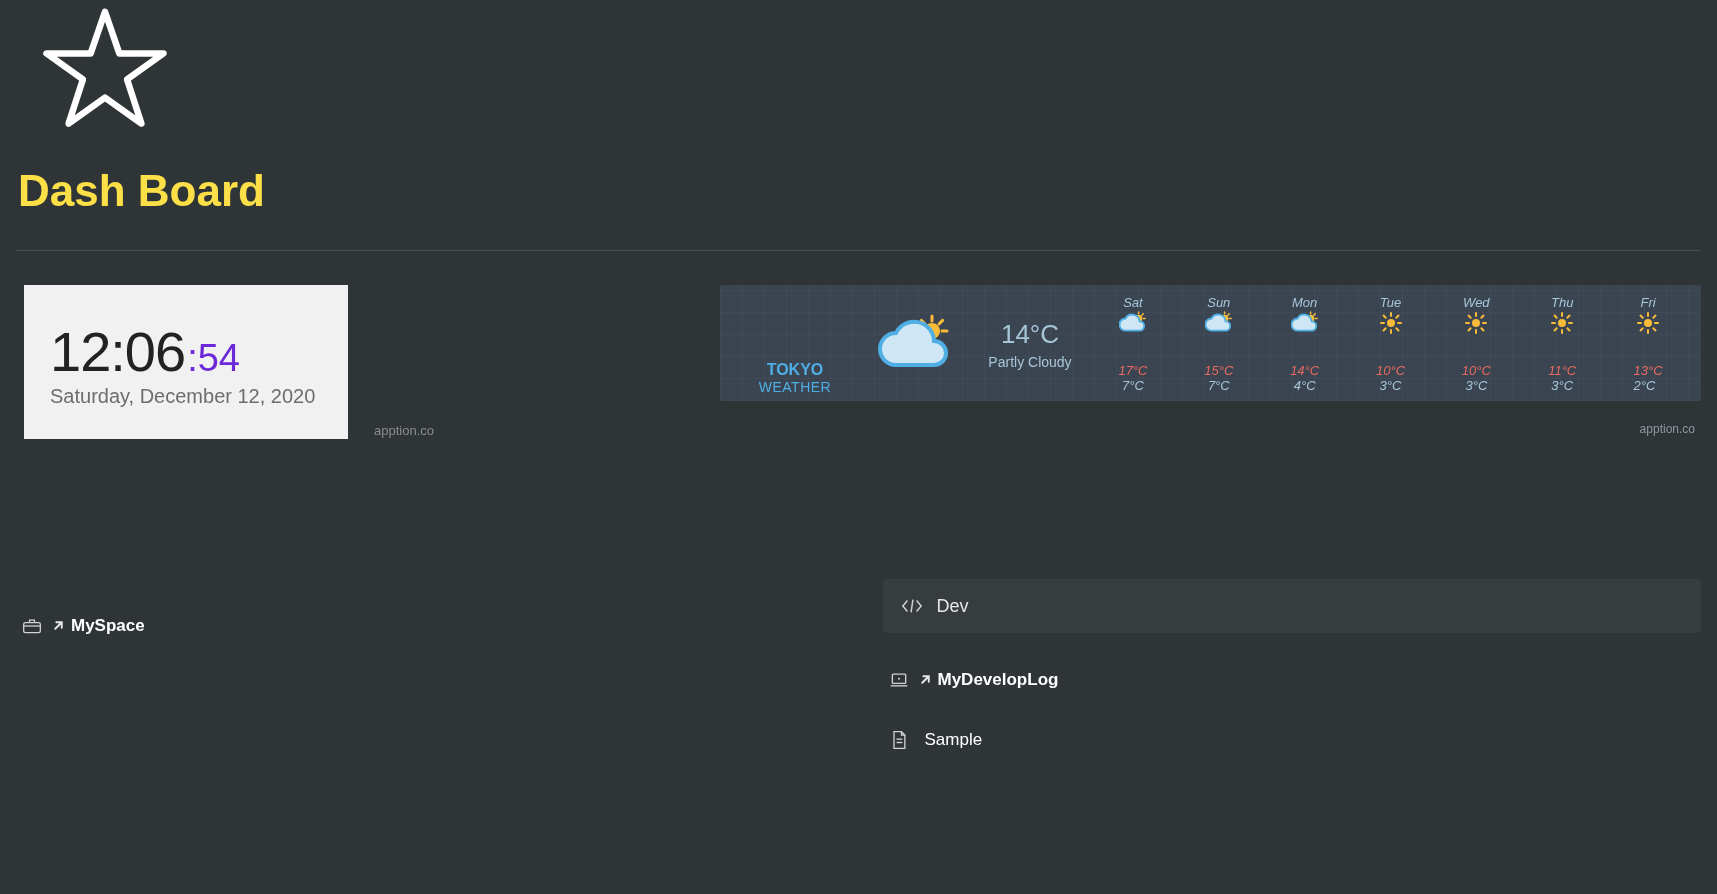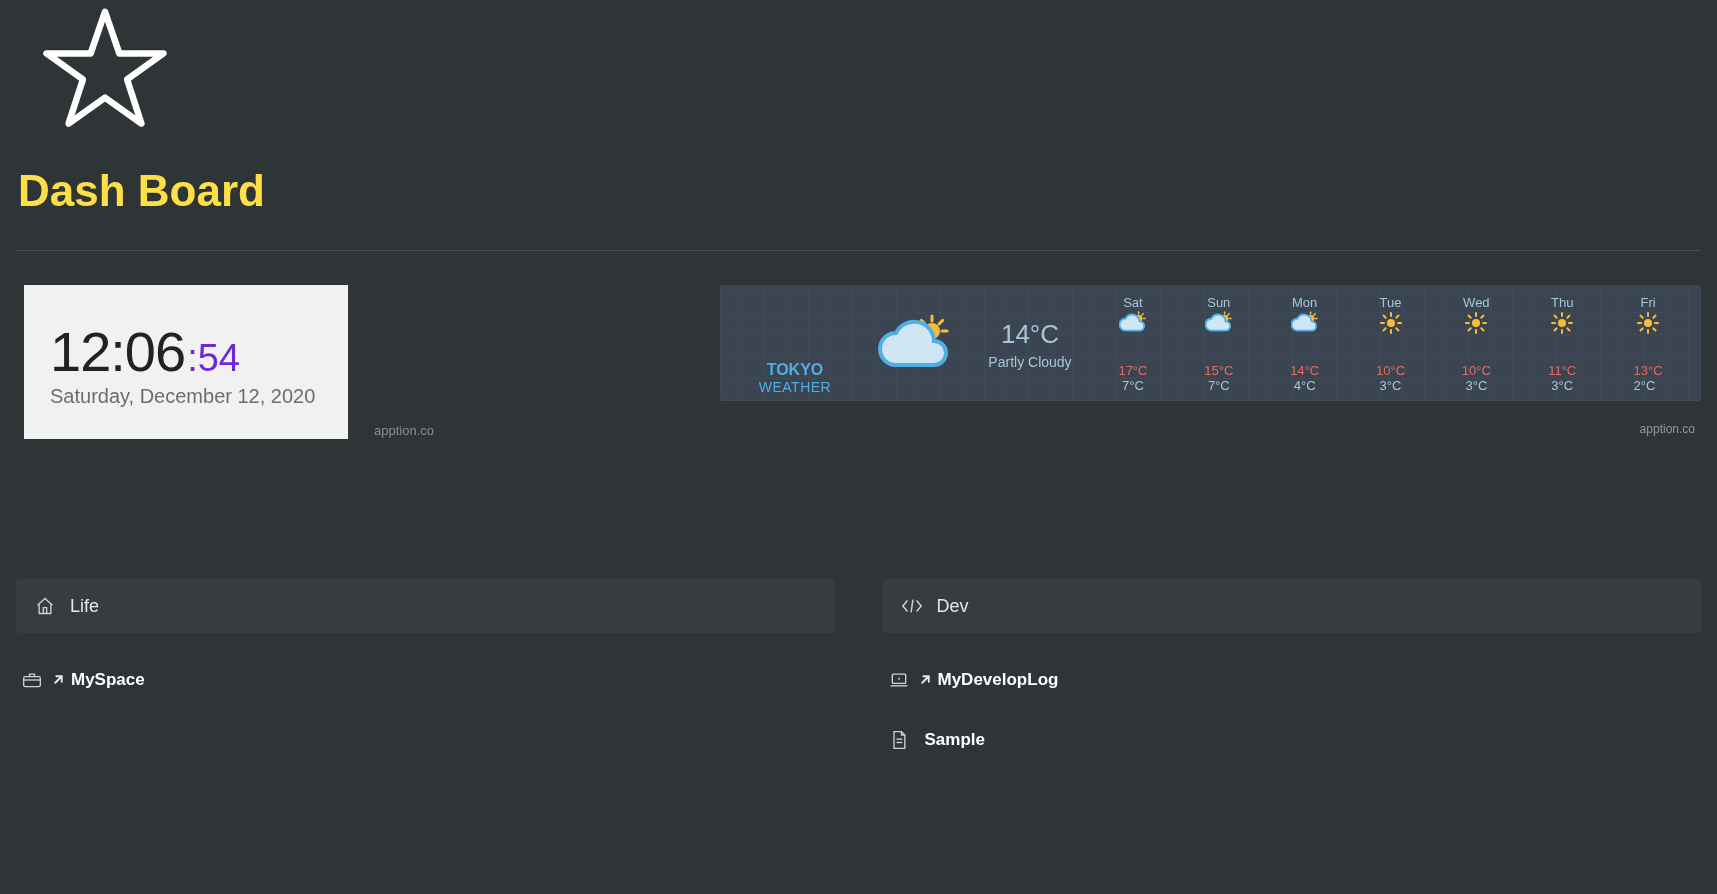--- a/index.html
+++ b/index.html
@@ -65,20 +65,21 @@
   .w-loc .loc2 { color:#4faee3; font-size:14px; letter-spacing:0.5px; }
   .w-now-icon { width:110px; display:flex; align-items:center; justify-content:center; }
   .w-now-temp { width:120px; display:flex; flex-direction:column; align-items:center; justify-content:center; }
   .w-now-temp .t { color:#a7c6d9; font-size:26px; font-weight:500; }
   .w-now-temp .d { color:#a7c6d9; font-size:14px; margin-top:4px; }
   .w-days { flex:1; display:flex; }
   .w-day {
     flex:1; display:flex; flex-direction:column; align-items:center;
     justify-content:space-between; padding:2px 0 2px 0;
     font-size:13px;
+    font-style:italic;
   }
   .w-day .dn { color:#a7c6d9; }
   .w-day .di { height:26px; display:flex; align-items:center; }
   .w-day .hi { color:#e86a5f; font-size:13px;margin-top:28px; }
   .w-day .lo { color:#a7c6d9; font-size:13px; }
   .apption2 {
     position:absolute; right:6px; bottom:3px;
     font-size:12px; color:#8f98a0;
   }
 
@@ -98,21 +99,21 @@
   .col-items { padding: 30px 0 0 6px; }
   .col-item {
     display:flex; align-items:center; height:34px;
     margin-bottom: 26px; cursor:pointer;
   }
   .col-item .ii { width:20px; display:flex; justify-content:center; }
   .col-item .arrow {
     margin-left:10px; font-size:15px; font-weight:700; color:#e6e6e6;
   }
   .col-item .il { margin-left:6px; font-size:17px; font-weight:700; color:#fff; }
-  .col-item.noarrow .il { margin-left:16px; font-weight:700; }
+  .col-item.noarrow .il { margin-left:16px; font-weight:400; }
 
   .icon-stroke { stroke:#cfd1d2; fill:none; stroke-width:1.6; }
 </style>
 </head>
 <body>
 
 <div class="page">
 
   <div class="logo-wrap">
     <svg width="130" height="130" viewBox="0 0 100 100">
@@ -306,30 +307,20 @@
             </div>
           </div>
         <div class="apption2">apption.co</div>
       </div>
     </div>
   </div>
 
   <div class="cols-row">
 
     <div class="col">
-      <div class="col-head">
-        <span class="hi">
-          <svg width="20" height="20" viewBox="0 0 24 24" class="icon-stroke">
-            <path d="M3 11 L12 3 L21 11"></path>
-              <path d="M5 10 V21 H19 V10"></path>
-              <path d="M10 21 V14 H14 V21"></path>
-          </svg>
-        </span>
-        <span class="hl">Life</span>
-      </div>
       <div class="col-items">
           <div class="col-item">
             <span class="ii">
               <svg width="20" height="18" viewBox="0 0 24 20" class="icon-stroke">
       <rect x="2" y="6" width="20" height="12" rx="2"></rect>
                 <path d="M2 10 H22"></path>
       <path d="M9 6 V3 H15 V6"></path>
               </svg>
             </span>
             <span class="arrow"><svg width="13" height="13" viewBox="0 0 12 12">

